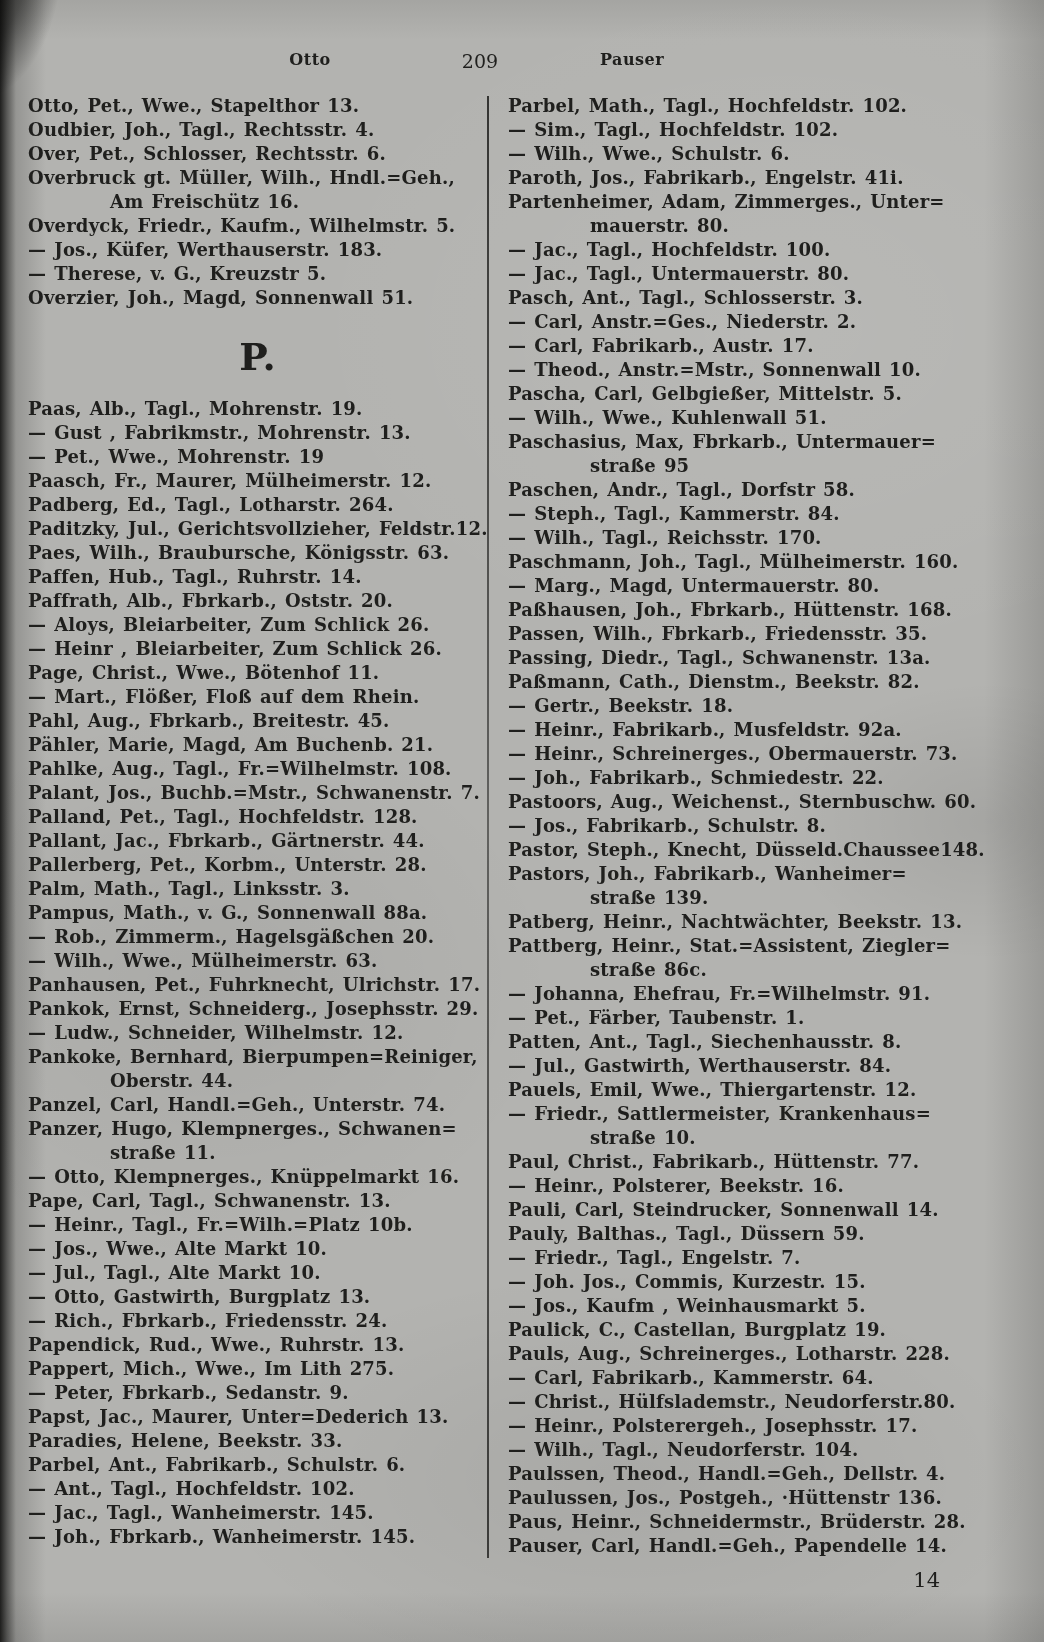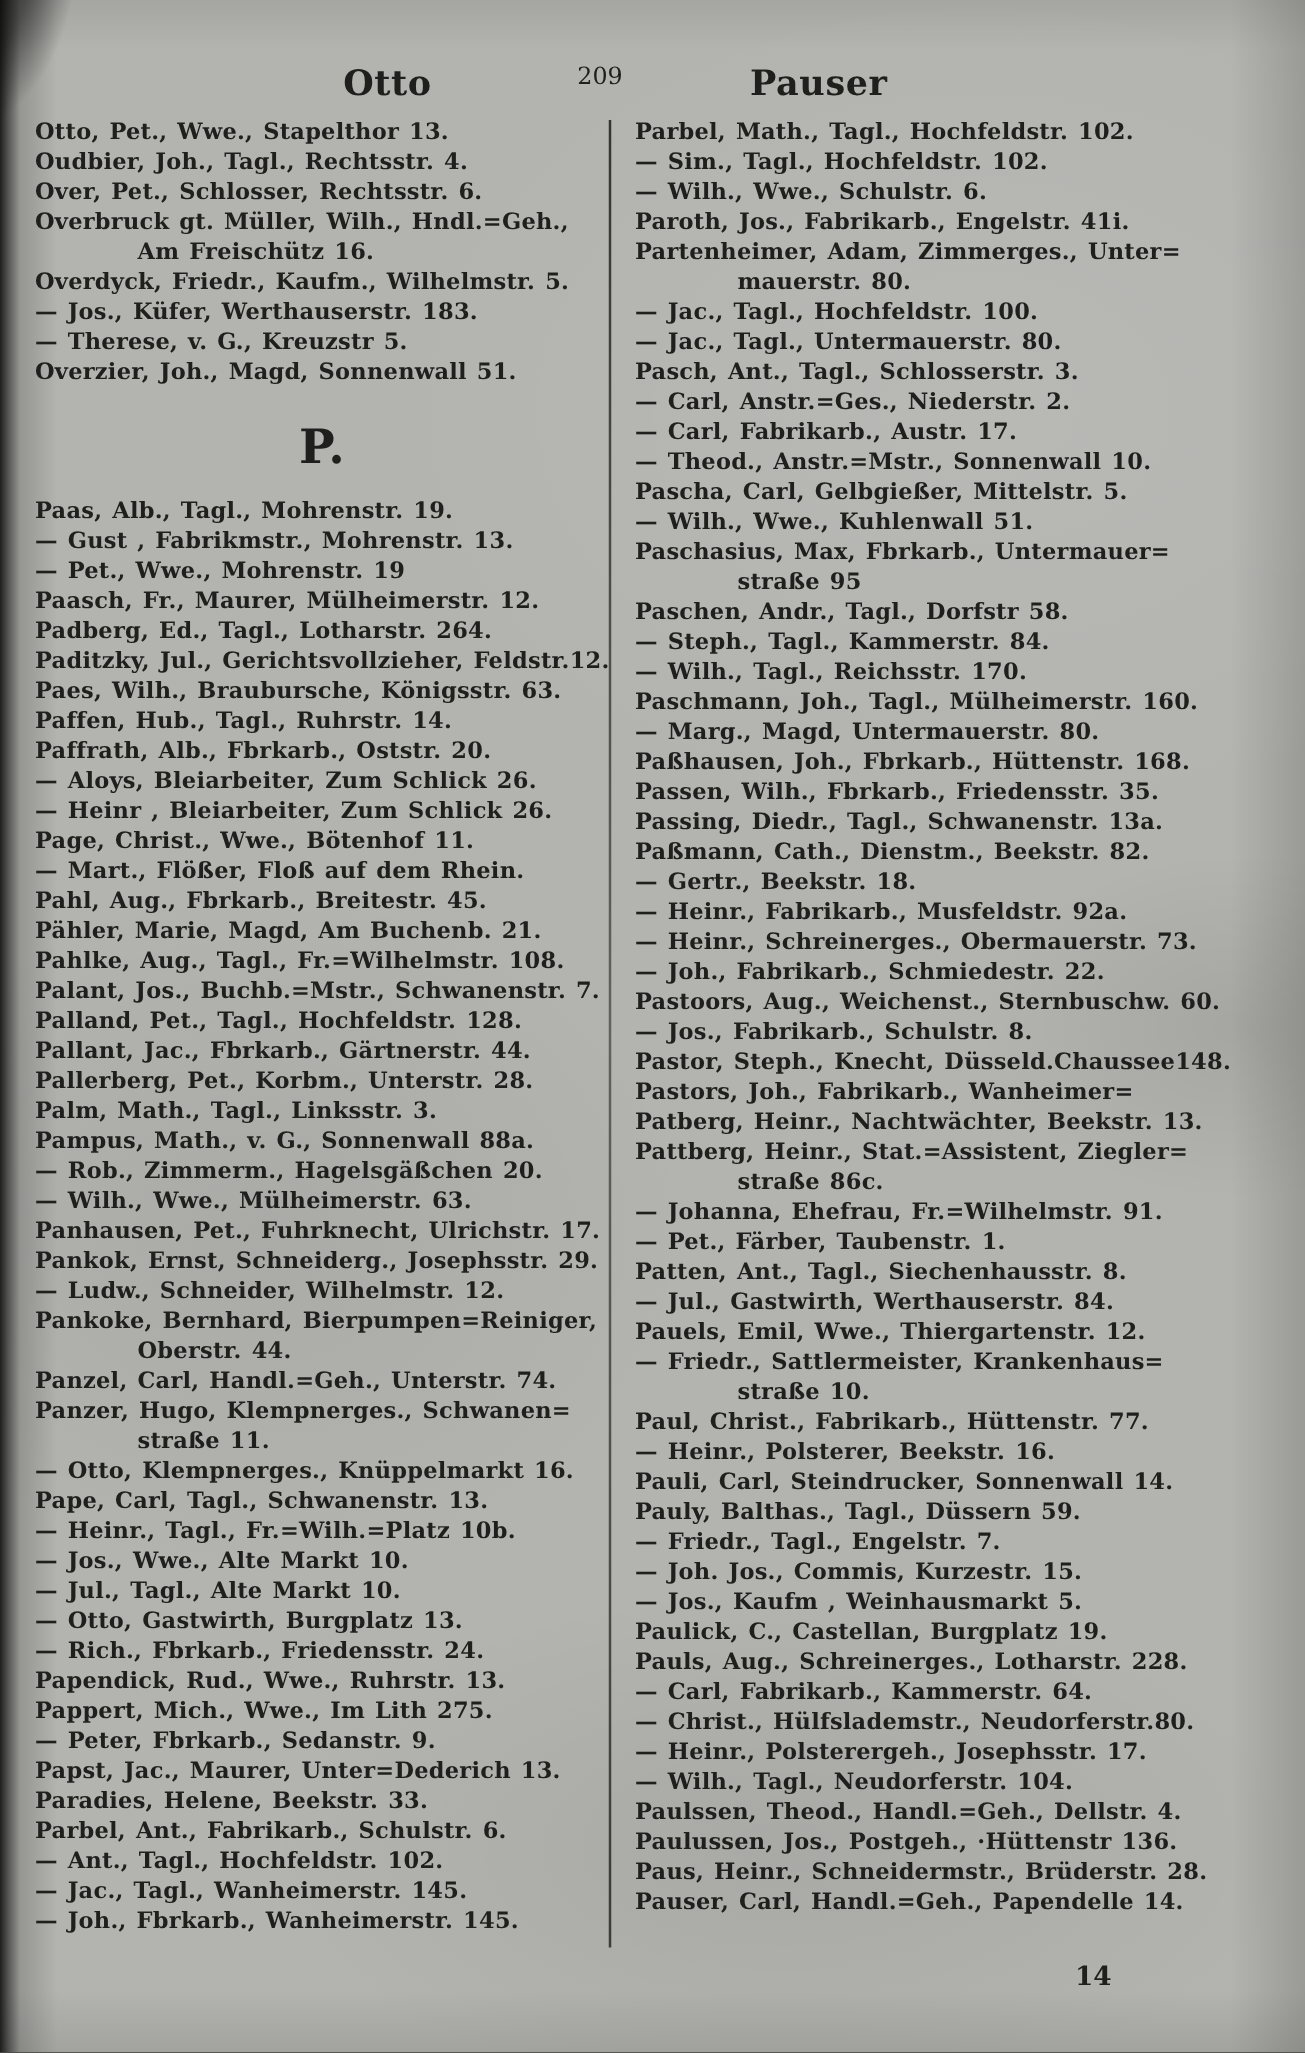--- a/index.html
+++ b/index.html
@@ -20,21 +20,21 @@
       linear-gradient(270deg, rgba(40,40,38,0.18) 0px, rgba(40,40,38,0) 60px),
       linear-gradient(0deg, rgba(40,40,38,0.12) 0px, rgba(40,40,38,0) 50px),
       linear-gradient(180deg, rgba(40,40,38,0.10) 0px, rgba(40,40,38,0) 40px);
   }
   .corner-smudge {
     position: absolute; left: -30px; top: -40px; width: 90px; height: 140px;
     background: radial-gradient(ellipse at 0% 0%, rgba(10,10,9,0.95) 0%, rgba(10,10,9,0.5) 45%, rgba(10,10,9,0) 72%);
   }
   .header { position: absolute; top: 50px; left: 0; width: 100%; height: 34px; }
   .hdr-word {
-    position: absolute; font-weight: bold; font-size: 28px; letter-spacing: 0.5px;
+    position: absolute; font-weight: bold; font-size: 16px; letter-spacing: 0.5px;
   }
   .hdr-left  { left: 170px; width: 280px; text-align: center; }
   .hdr-num   { position: absolute; left: 428px; width: 104px; text-align: center; font-size: 19px; font-weight: normal; }
   .hdr-right { left: 600px; width: 210px; text-align: left; }
   .divider {
     position: absolute; left: 487px; top: 96px; width: 2px; height: 1462px;
     background: linear-gradient(180deg, rgba(30,30,28,0.85), rgba(30,30,28,0.55) 50%, rgba(30,30,28,0.8));
   }
   .col { position: absolute; top: 94px; }
   .col-left  { left: 28px;  width: 460px; }
@@ -49,22 +49,22 @@
   }
   .line.cont { padding-left: 82px; }
   .section-heading {
     text-align: center;
     font-size: 38px;
     font-weight: bold;
     padding: 24px 0 18px 0;
     letter-spacing: 1px;
   }
   .footer-num {
-    position: absolute; left: 860px; top: 1568px; width: 80px; text-align: left;
-    font-size: 21px; font-weight: bold;
+    position: absolute; left: 860px; top: 1568px; width: 80px; text-align: right;
+    font-size: 21px; font-weight: normal;
   }
 </style>
 </head>
 <body>
 
 <div class="page">
   <div class="corner-smudge"></div>
 
   <div class="header">
     <span class="hdr-word hdr-left">Otto</span>
@@ -161,20 +161,21 @@
       <div class="line">Passing, Diedr., Tagl., Schwanenstr. 13a.</div>
       <div class="line">Paßmann, Cath., Dienstm., Beekstr. 82.</div>
       <div class="line">—  Gertr., Beekstr. 18.</div>
       <div class="line">—  Heinr., Fabrikarb., Musfeldstr. 92a.</div>
       <div class="line">—  Heinr., Schreinerges., Obermauerstr. 73.</div>
       <div class="line">—  Joh., Fabrikarb., Schmiedestr. 22.</div>
       <div class="line">Pastoors, Aug., Weichenst., Sternbuschw. 60.</div>
       <div class="line">—  Jos., Fabrikarb., Schulstr. 8.</div>
       <div class="line">Pastor, Steph., Knecht, Düsseld.Chaussee148.</div>
       <div class="line">Pastors, Joh., Fabrikarb., Wanheimer=</div>
+      <div class="line cont">straße 139.</div>
       <div class="line">Patberg, Heinr., Nachtwächter, Beekstr. 13.</div>
       <div class="line">Pattberg, Heinr., Stat.=Assistent, Ziegler=</div>
       <div class="line cont">straße 86c.</div>
       <div class="line">—  Johanna, Ehefrau, Fr.=Wilhelmstr. 91.</div>
       <div class="line">—  Pet., Färber, Taubenstr. 1.</div>
       <div class="line">Patten, Ant., Tagl., Siechenhausstr. 8.</div>
       <div class="line">—  Jul., Gastwirth, Werthauserstr. 84.</div>
       <div class="line">Pauels, Emil, Wwe., Thiergartenstr. 12.</div>
       <div class="line">—  Friedr., Sattlermeister, Krankenhaus=</div>
       <div class="line cont">straße 10.</div>

